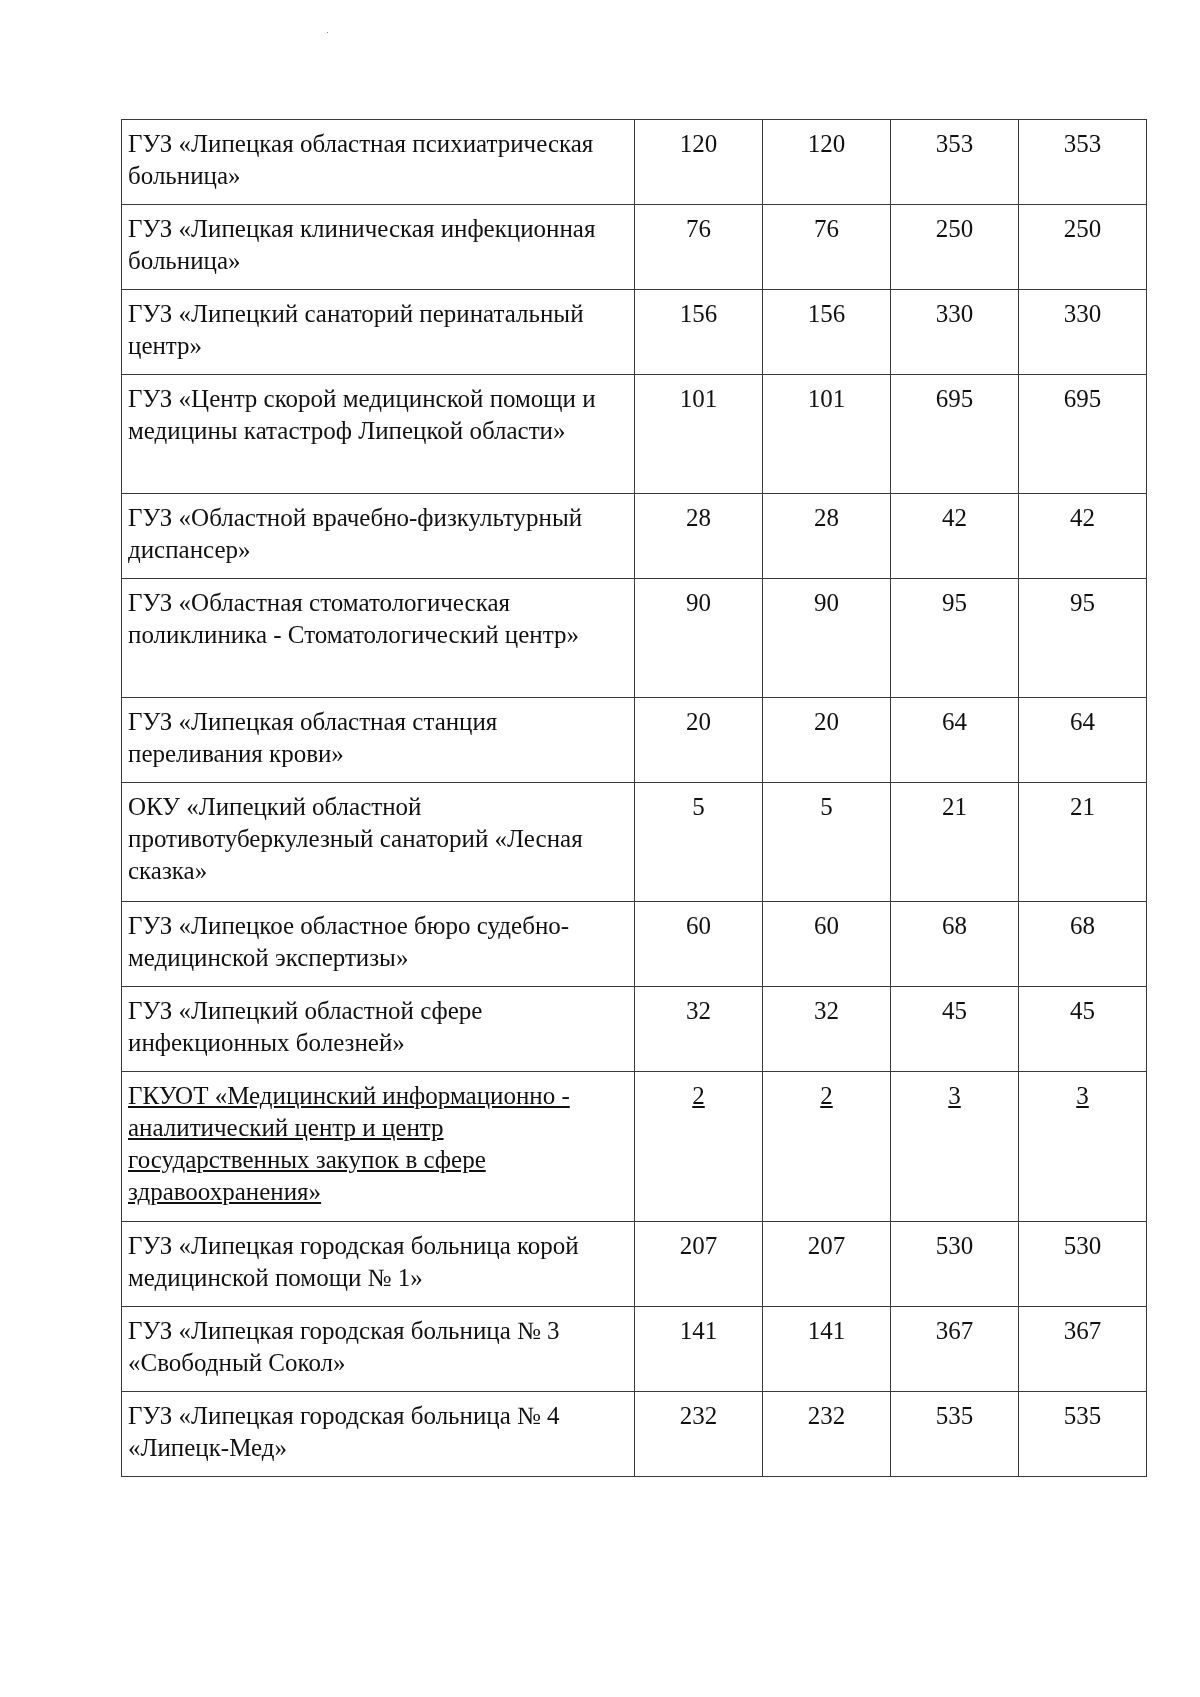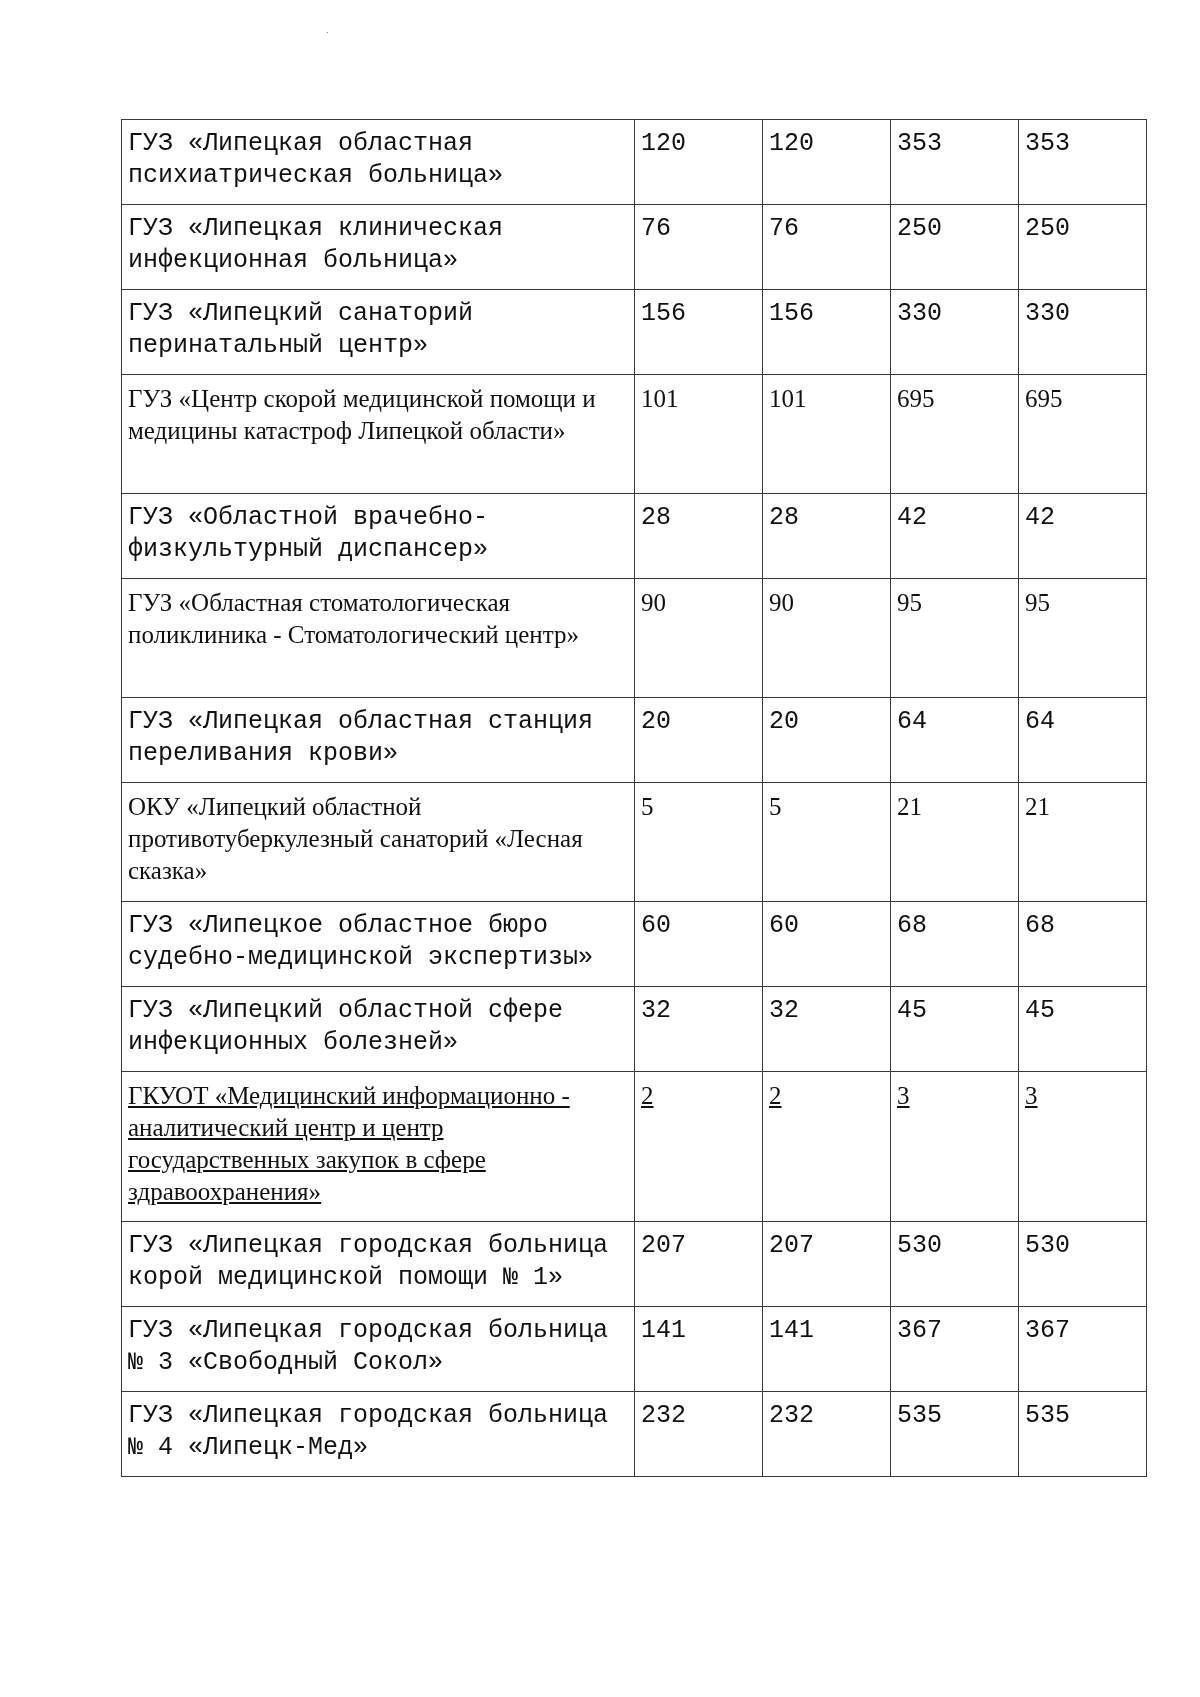--- a/index.html
+++ b/index.html
@@ -46,24 +46,25 @@
       line-height: 32px;
       padding: 8px 6px 10px 6px;
     }
     td.name-cell {
       width: 500px;
       text-align: left;
       padding-left: 7px;
     }
     td.num-cell {
       width: 115px;
+      text-align: center;
       padding-top: 8px;
       margin-left: 30px;
     }
-    tr.h2 td { height: 66px; font-family: Liberation Mono, monospace; }
+    tr.h2 td { height: 66px; }
     tr.h3 td { height: 100px; }
     tr.h4 td { height: 131px; text-decoration: underline; }
   </style>
 </head>
 <body>
 
 <div class="page">
   <div class="speck"></div>
 
   <table class="data-table">

